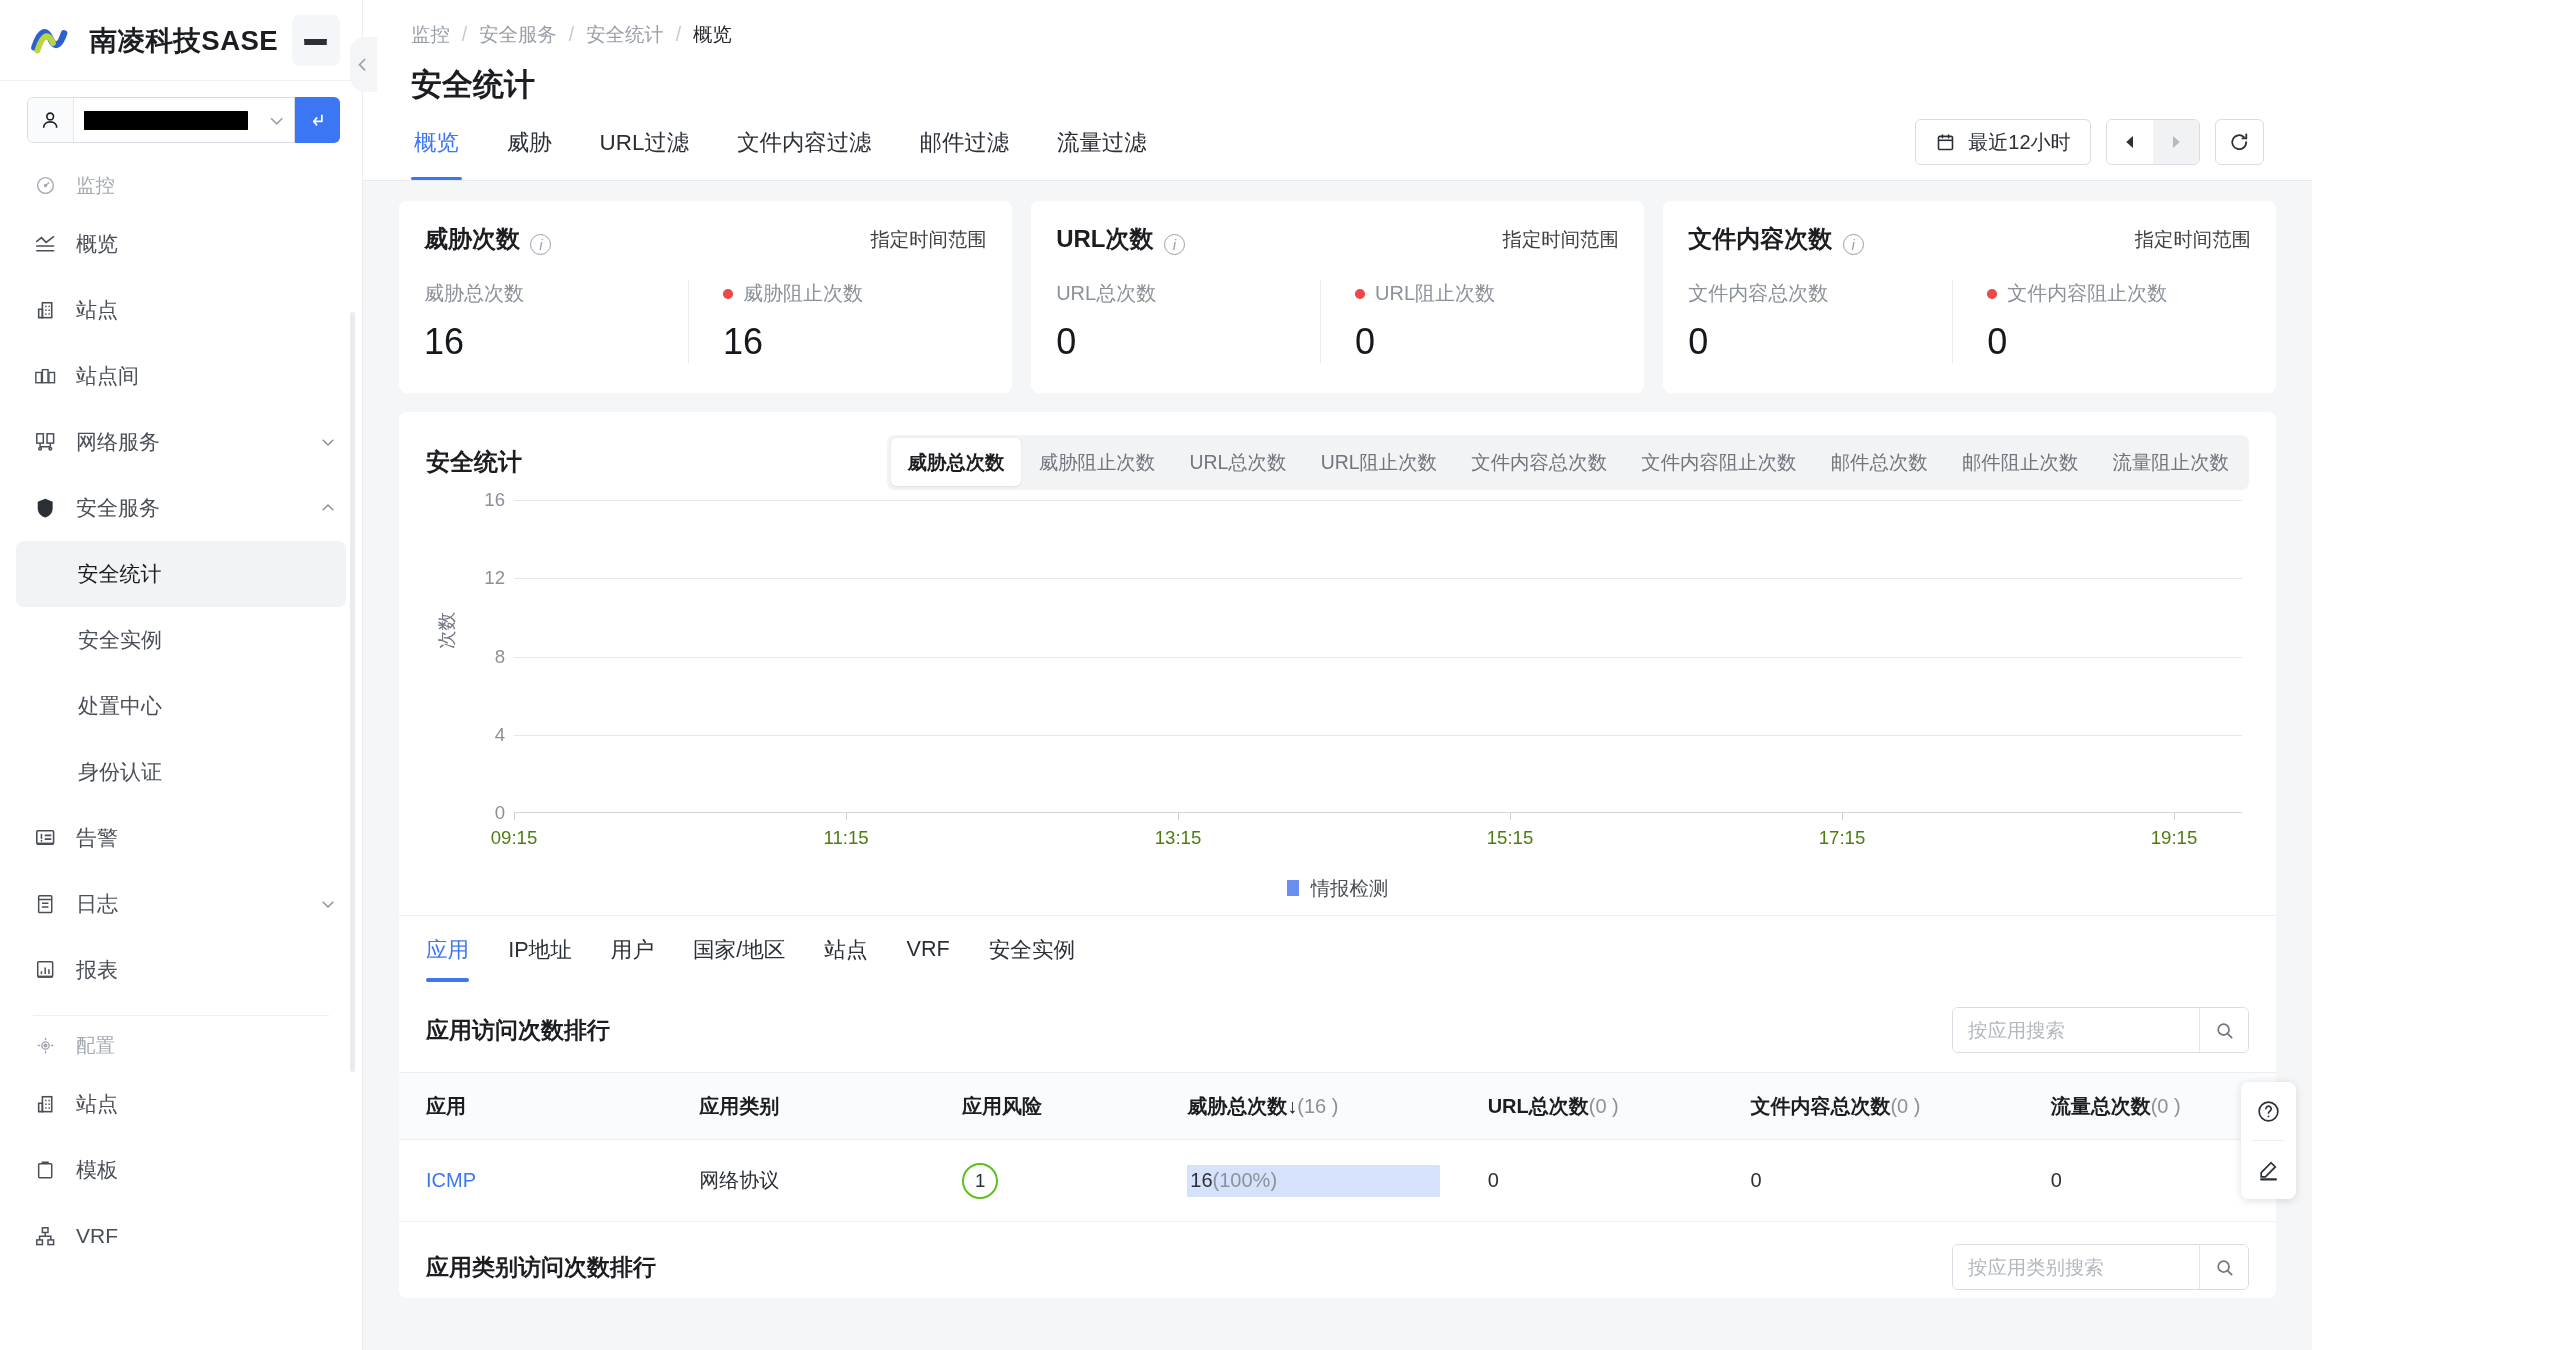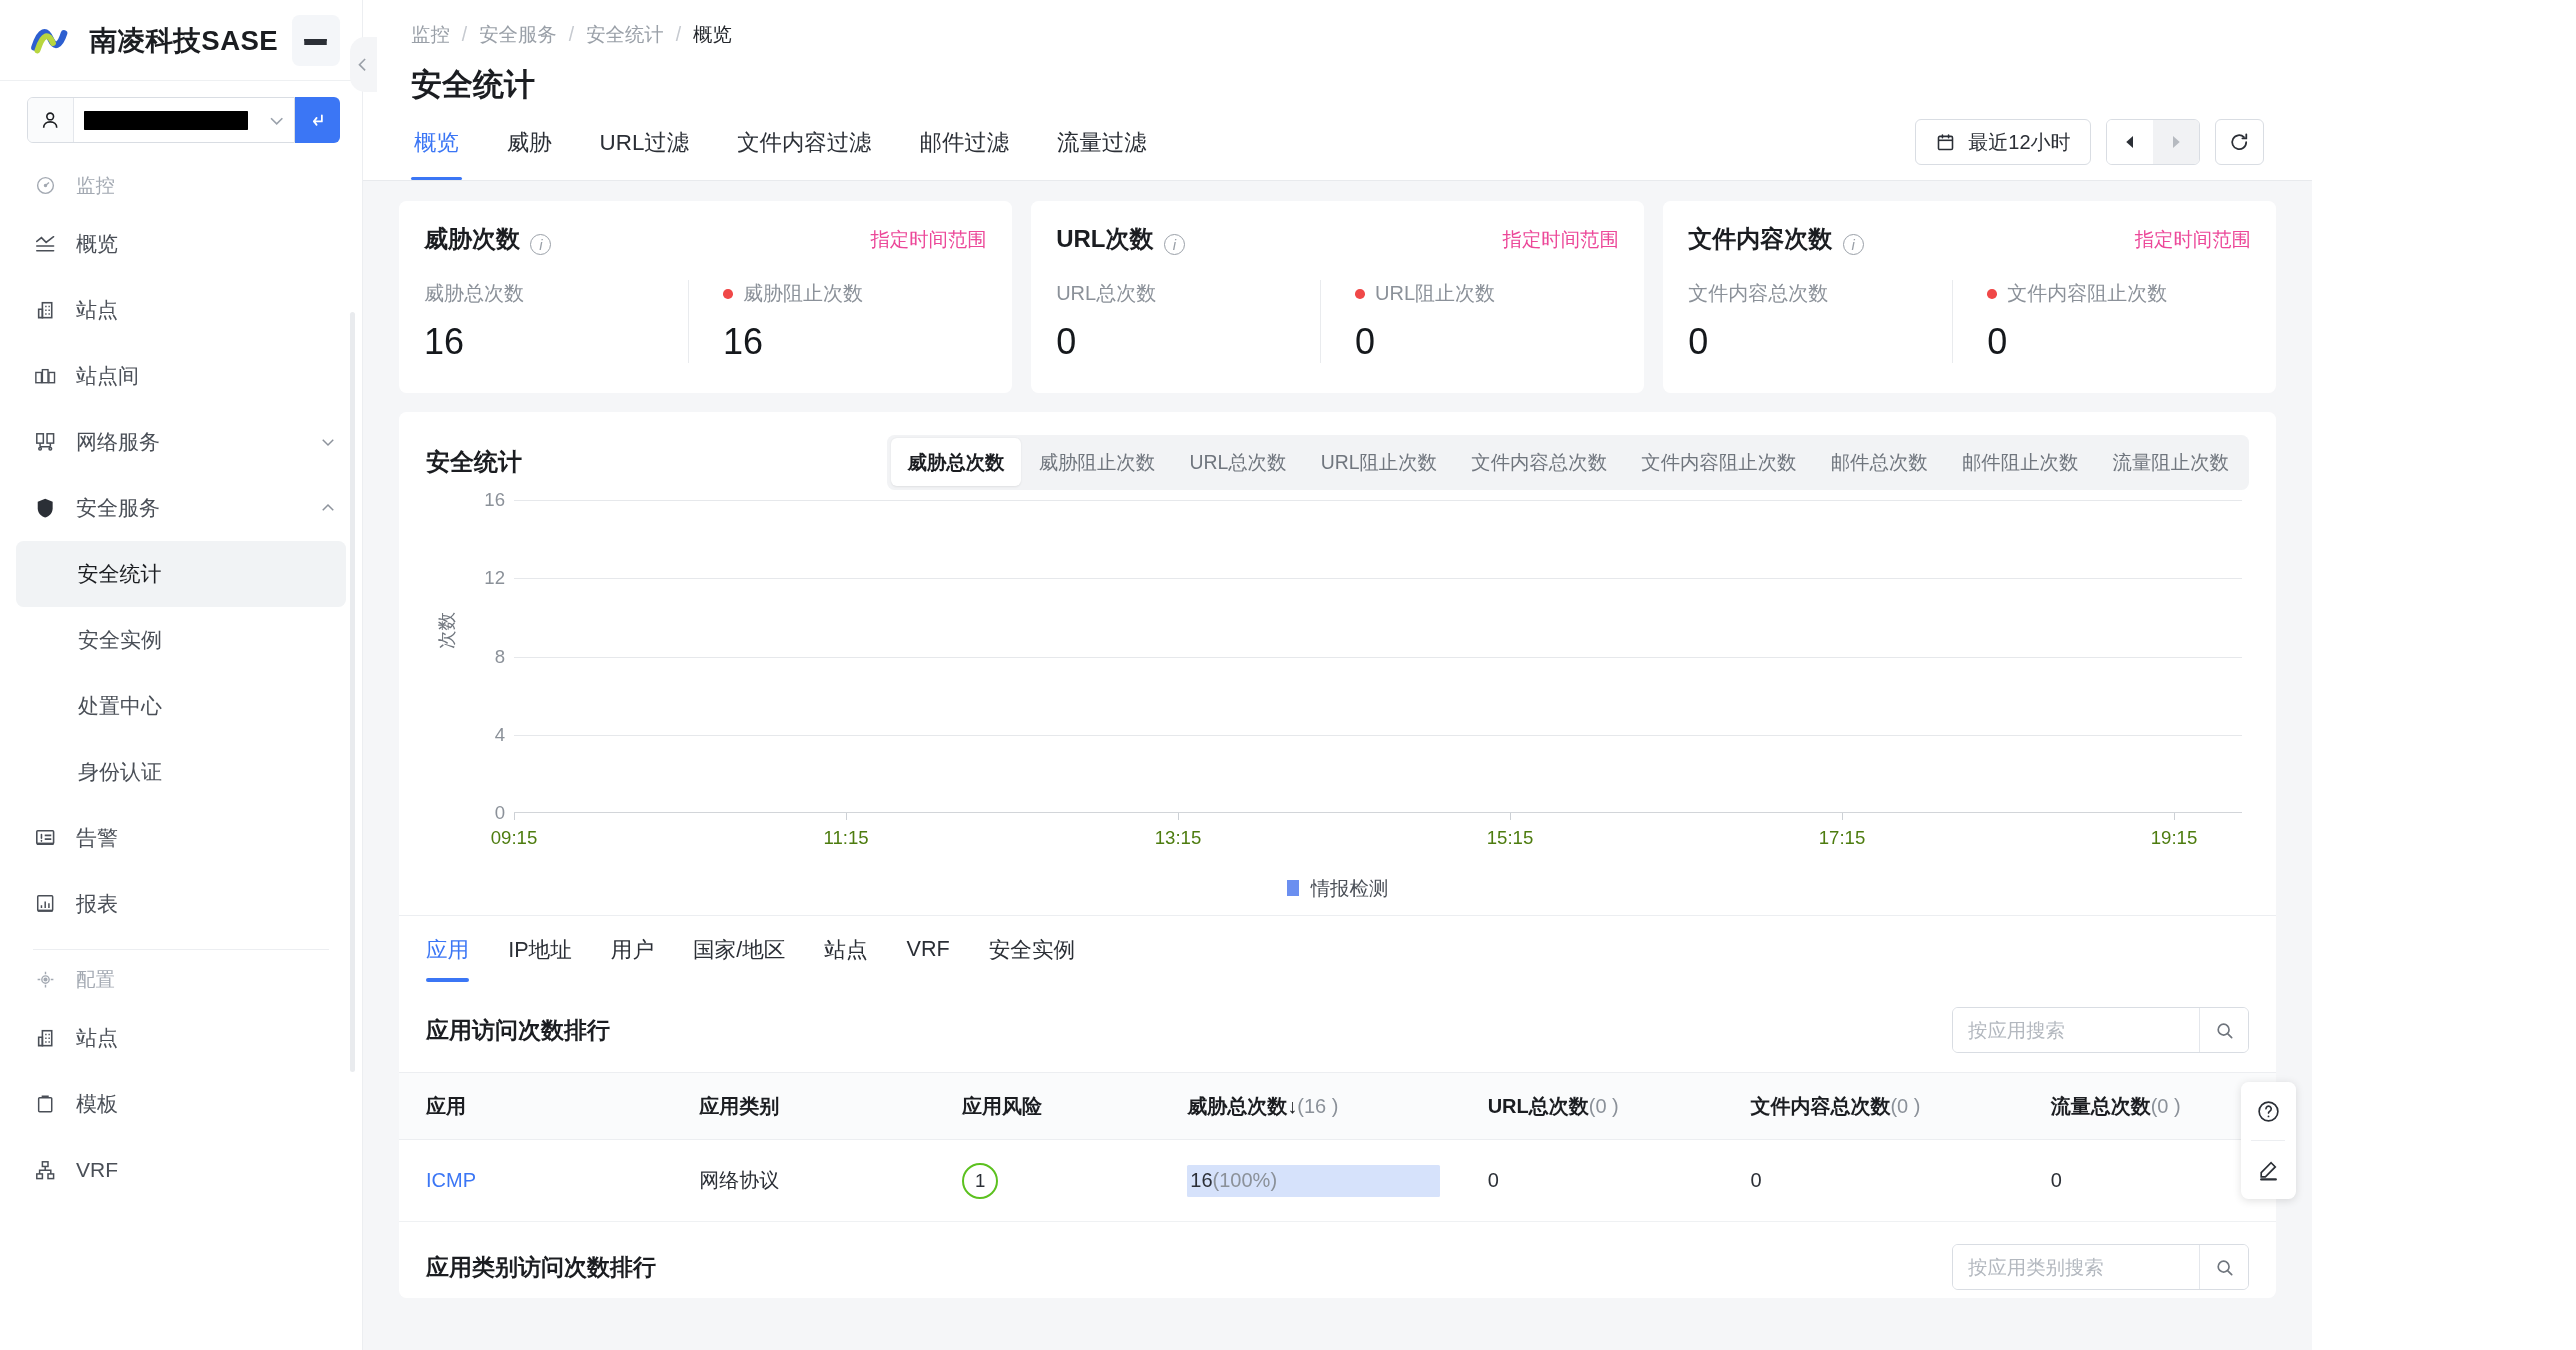--- a/index.html
+++ b/index.html
@@ -136,21 +136,21 @@
   .cards-row { display:flex; gap: 19.4px; }
   .stat-card {
     flex:1; background:#fff; border-radius: 7.5px; padding: 22.4px 25px 25px 25px; min-height: 192px;
   }
   .sc-head { display:flex; align-items:center; justify-content:space-between; }
   .sc-title { font-size: 24px; font-weight:700; color:#1b1d21; display:flex; align-items:flex-end; gap:10.4px; }
   .info-i {
     width: 21px; height:21px; border:1.5px solid #9aa0a8; border-radius:50%; color:#9aa0a8;
     font-size: 15px; display:flex; align-items:center; justify-content:center; font-style:italic; font-weight:400;
   }
-  .sc-range { font-size: 19.4px; color:#ec4899; }
+  .sc-range { font-size: 19.4px; color:#404040; }
   .sc-body { display:flex; margin-top: 25px; }
   .sc-metric { flex:1; padding-right: 15px; }
   .sc-metric.right { border-left: 0.7px solid #e9ebee; padding-left: 34px; }
   .sc-label { font-size: 20px; color:#8b9199; display:flex; align-items:center; gap:10.4px; }
   .dot-red { width:9.7px;height:9.7px;border-radius:50%;background:#f04848; display:inline-block; }
   .sc-value { font-size: 36px; color:#15181c; margin-top: 13.4px; font-weight:400; }
 
   .panel { background:#fff; border-radius: 7.5px; margin-top: 19.4px; }
   .chart-head { display:flex; align-items:center; justify-content:space-between; padding: 22.4px 27px 6px 27px; }
   .chart-title { font-size: 24px; font-weight:700; color:#1b1d21; }
@@ -373,20 +373,35 @@
           <svg viewBox="0 0 24 24" width="22.4" height="22.4" fill="none" stroke="#4a4f57" stroke-width="1.7">
             <rect x="3" y="4" width="18" height="14" rx="1"></rect>
               <path d="M3 18h18" stroke-width="2.6"></path>
             <path d="M8 8v4M8 14.5v.6" stroke-linecap="round"></path>
               <path d="M11.5 9h7M11.5 13h7"></path>
           </svg>
         </span>
         <span class="lbl">告警</span>
       </div>
 
+      <div class="nav-item">
+        <span class="nav-ico">
+          <svg viewBox="0 0 24 24" width="22.4" height="22.4" fill="none" stroke="#4a4f57" stroke-width="1.6">
+            <rect x="5" y="3" width="14" height="18" rx="1"></rect>
+              <path d="M5 7h14"></path>
+              <path d="M8.5 11h7M8.5 15h7"></path>
+          </svg>
+        </span>
+        <span class="lbl">日志</span>
+        <span class="chev">
+          <svg viewBox="0 0 24 24" width="18" height="18" fill="none" stroke="#8d939c" stroke-width="2">
+              <path d="M5 9l7 7 7-7"></path>
+            </svg>
+        </span>
+      </div>
 
       <div class="nav-item">
         <span class="nav-ico">
           <svg viewBox="0 0 24 24" width="22.4" height="22.4" fill="none" stroke="#4a4f57" stroke-width="1.6">
             <rect x="4" y="3" width="16" height="16" rx="1"></rect>
               <path d="M4 19h16" stroke-width="2.4"></path>
             <path d="M8 13v3M12 9v7M16 11v5"></path>
           </svg>
         </span>
         <span class="lbl">报表</span>

